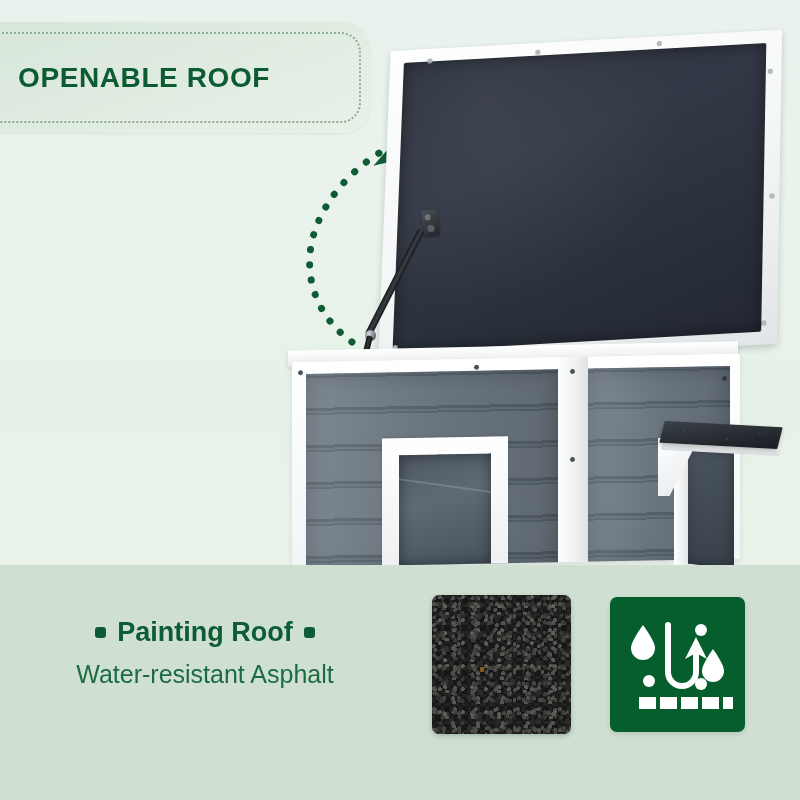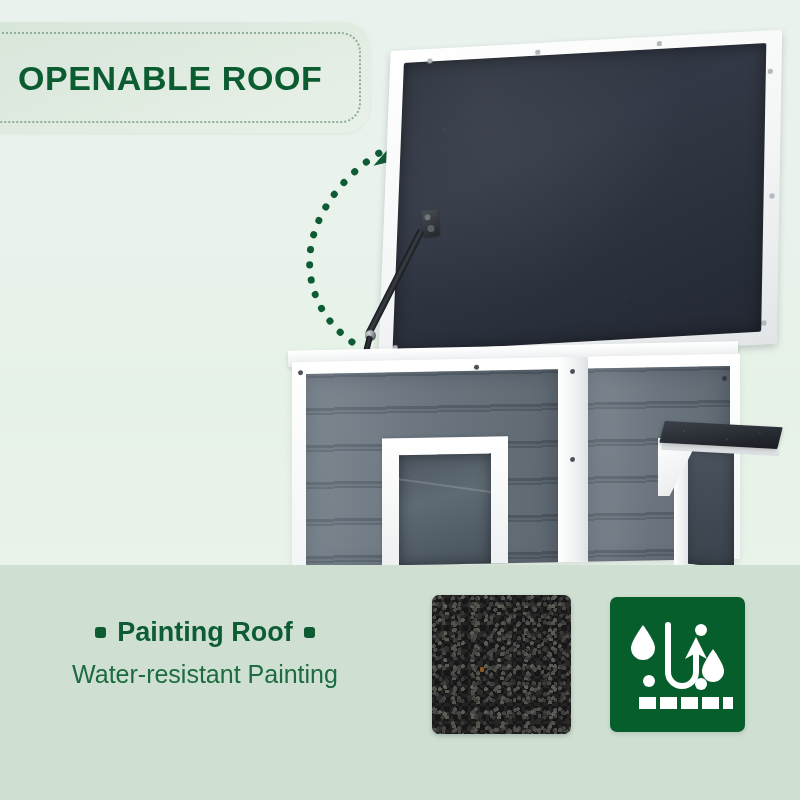--- a/index.html
+++ b/index.html
@@ -51,21 +51,21 @@
     border-left: none;
     border-top-right-radius: 20px;
     border-bottom-right-radius: 20px;
     box-sizing: border-box;
   }
   .title-badge .title-text {
     position: absolute;
     left: 48px;
     top: 50%;
     transform: translateY(-50%);
-    font-size: 34px;
+    font-size: 28px;
     font-weight: bold;
     letter-spacing: 0.6px;
     color: #0c5c32;
     white-space: nowrap;
     font-family: "Liberation Sans", sans-serif;
   }
 
   
   .arrow-svg {
     position: absolute;
@@ -506,21 +506,21 @@
       <div class="awning-lip"></div>
       <div class="awning"></div>
     </div>
   </div>
 
   <div class="feature-panel">
     <div class="feature-text">
       <div class="feature-title">
         <span class="dot"></span><span>Painting Roof</span><span class="dot"></span>
       </div>
-      <div class="feature-sub">Water-resistant Painting</div>
+      <div class="feature-sub">Water-resistant Asphalt</div>
     </div>
   </div>
 
   <div class="swatch-asphalt">
     <div class="speck"></div>
   </div>
 
   <div class="swatch-icon">
     <svg width="135" height="135" viewBox="0 0 135 135">
 

